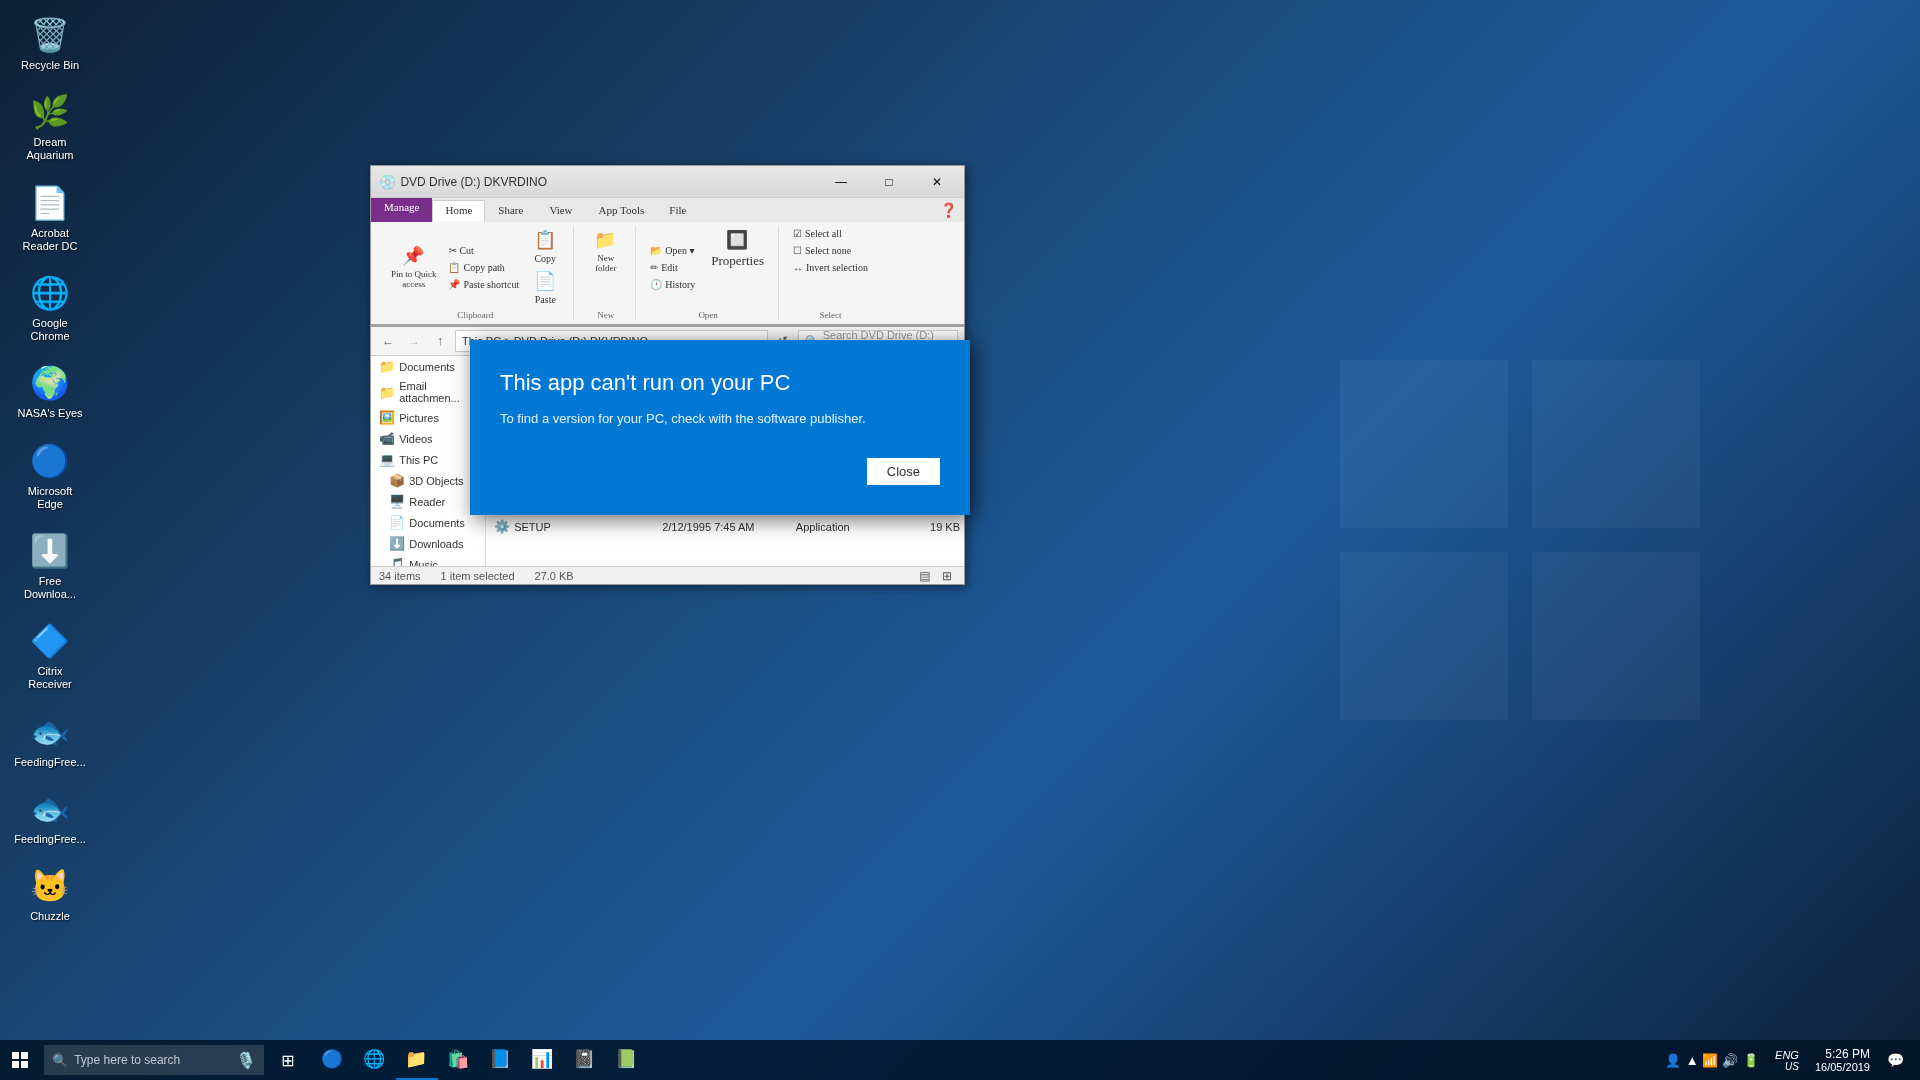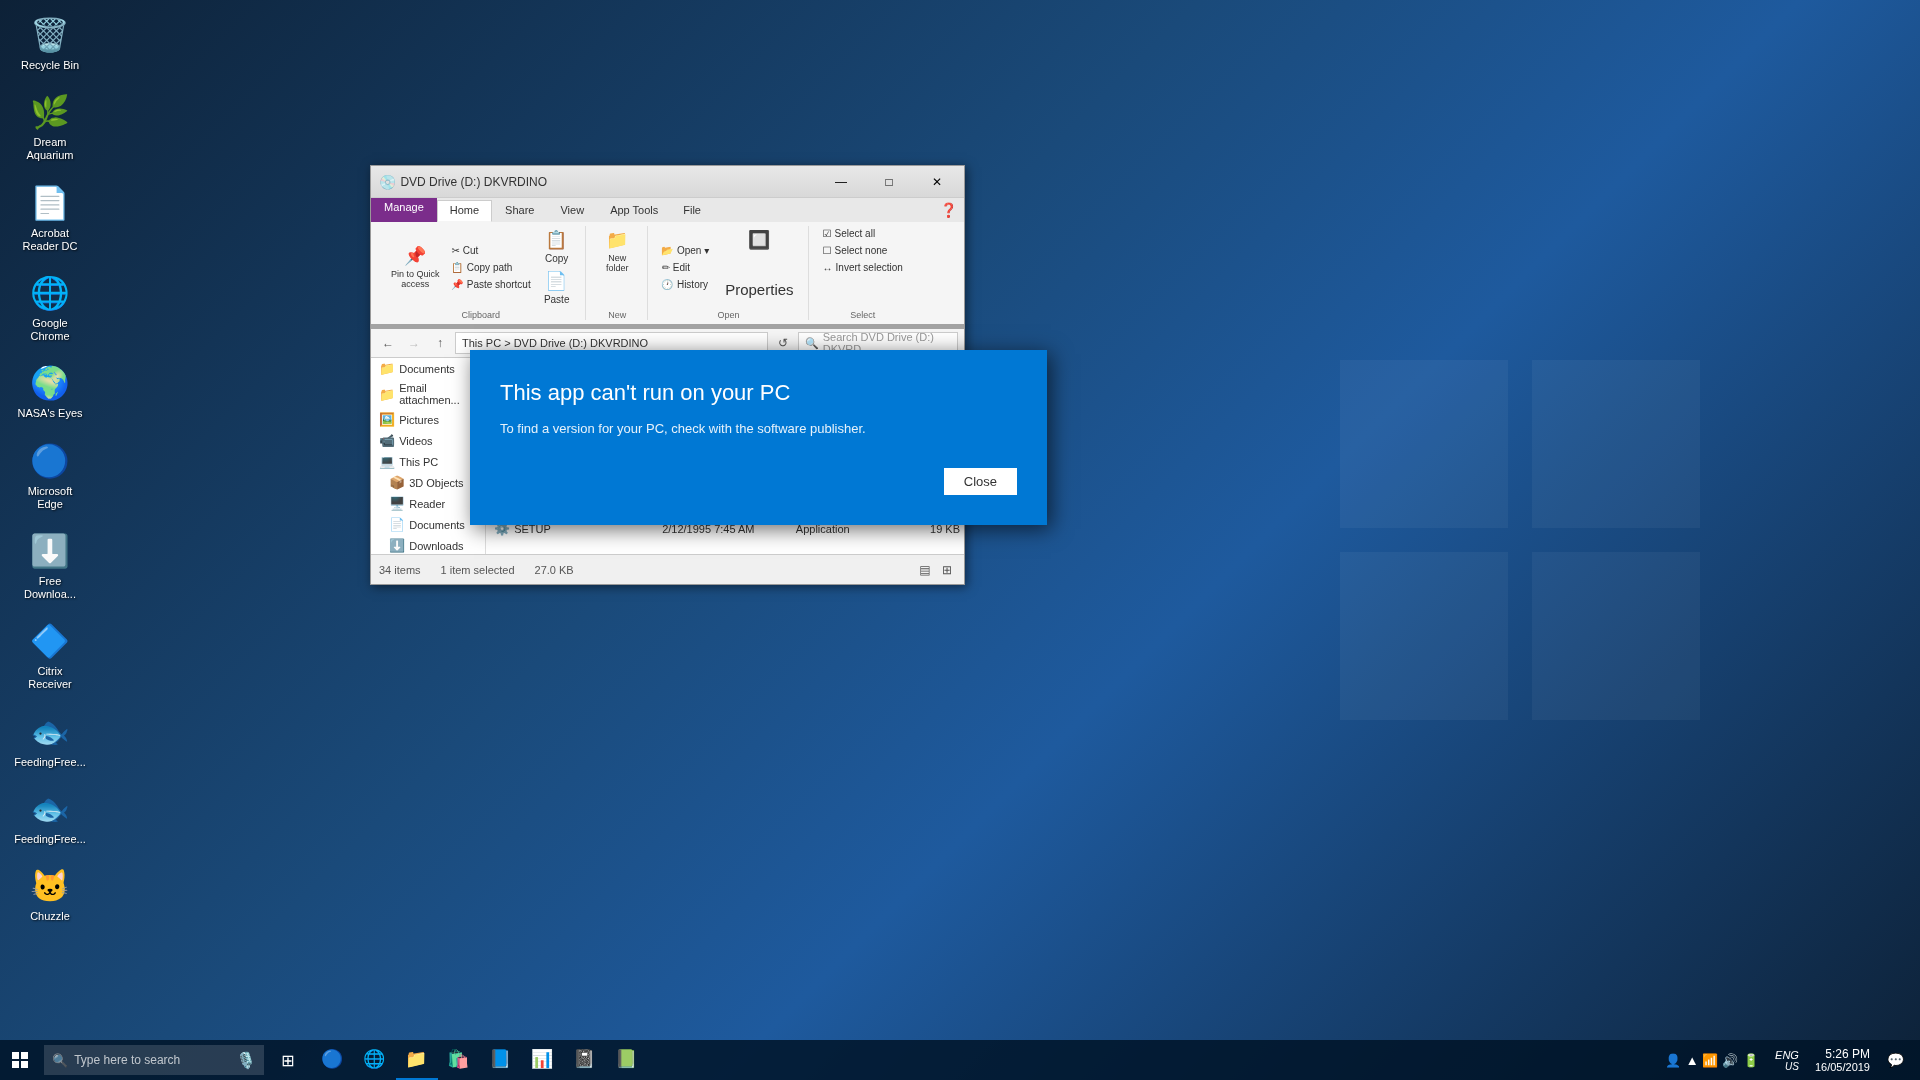--- a/index.html
+++ b/index.html
@@ -115,21 +115,22 @@
       align-items: center;
       justify-content: center;
       font-size: 12px;
       cursor: pointer;
       border-radius: 2px;
     }
 
     
     .ribbon {
       background: #f5f5f5;
-      border-bottom: 5px solid #a3a3a3;
+      border-bottom: 3px solid #a3a3a3;
+      font-family: Liberation Serif, serif;
     }
     .ribbon-tabs {
       display: flex;
       height: 24px;
       background: #e8e8e8;
     }
     .ribbon-tab {
       padding: 3px 12px;
       font-size: 11px;
       color: #333;
@@ -298,21 +299,21 @@
       font-size: 11px;
       color: #333;
       cursor: pointer;
     }
     .file-row.selected { background: #cce4ff; }
     .file-row .col-name { display: flex; align-items: center; gap: 4px; }
     .file-icon { font-size: 13px; }
 
     
     .status-bar {
-      height: 30px;
+      height: 18px;
       background: #f0f0f0;
       border-top: 1px solid #ccc;
       display: flex;
       align-items: center;
       padding: 0 8px;
       font-size: 11px;
       color: #555;
       gap: 20px;
     }
     .status-right {
@@ -326,23 +327,23 @@
       display: flex;
       align-items: center;
       justify-content: center;
       cursor: pointer;
       font-size: 12px;
     }
 
     
     .error-dialog {
       position: absolute;
-      top: 350px;
+      top: 340px;
       left: 470px;
-      width: 577px;
+      width: 500px;
       background: #0078d4;
       z-index: 100;
       box-shadow: 4px 4px 20px rgba(0,0,0,0.6);
     }
     .dialog-content {
       padding: 30px 30px 20px;
     }
     .dialog-title {
       font-size: 22px;
       color: white;
@@ -601,21 +602,21 @@
 
         <div class="ribbon-group">
           <div class="ribbon-buttons">
             <div style="display:flex;flex-direction:column;gap:2px;margin-right:4px;">
               <div class="ribbon-btn-small">📂 Open ▾</div>
               <div class="ribbon-btn-small">✏ Edit</div>
               <div class="ribbon-btn-small">🕐 History</div>
             </div>
             <div class="ribbon-btn" style="margin-bottom: auto;">
               <span class="btn-icon">🔲</span>
-              <span style="font-size:15px;text-align:right;margin-top:28px;">Properties</span>
+              <span style="font-size:13px;text-align:right;">Properties</span>
             </div>
           </div>
           <span class="ribbon-group-label">Open</span>
         </div>
 
         <div class="ribbon-group">
           <div style="display:flex;flex-direction:column;gap:2px;">
             <div class="ribbon-btn-small">☑ <span>Select all</span></div>
             <div class="ribbon-btn-small">☐ <span>Select none</span></div>
             <div class="ribbon-btn-small">↔ <span>Invert selection</span></div>

